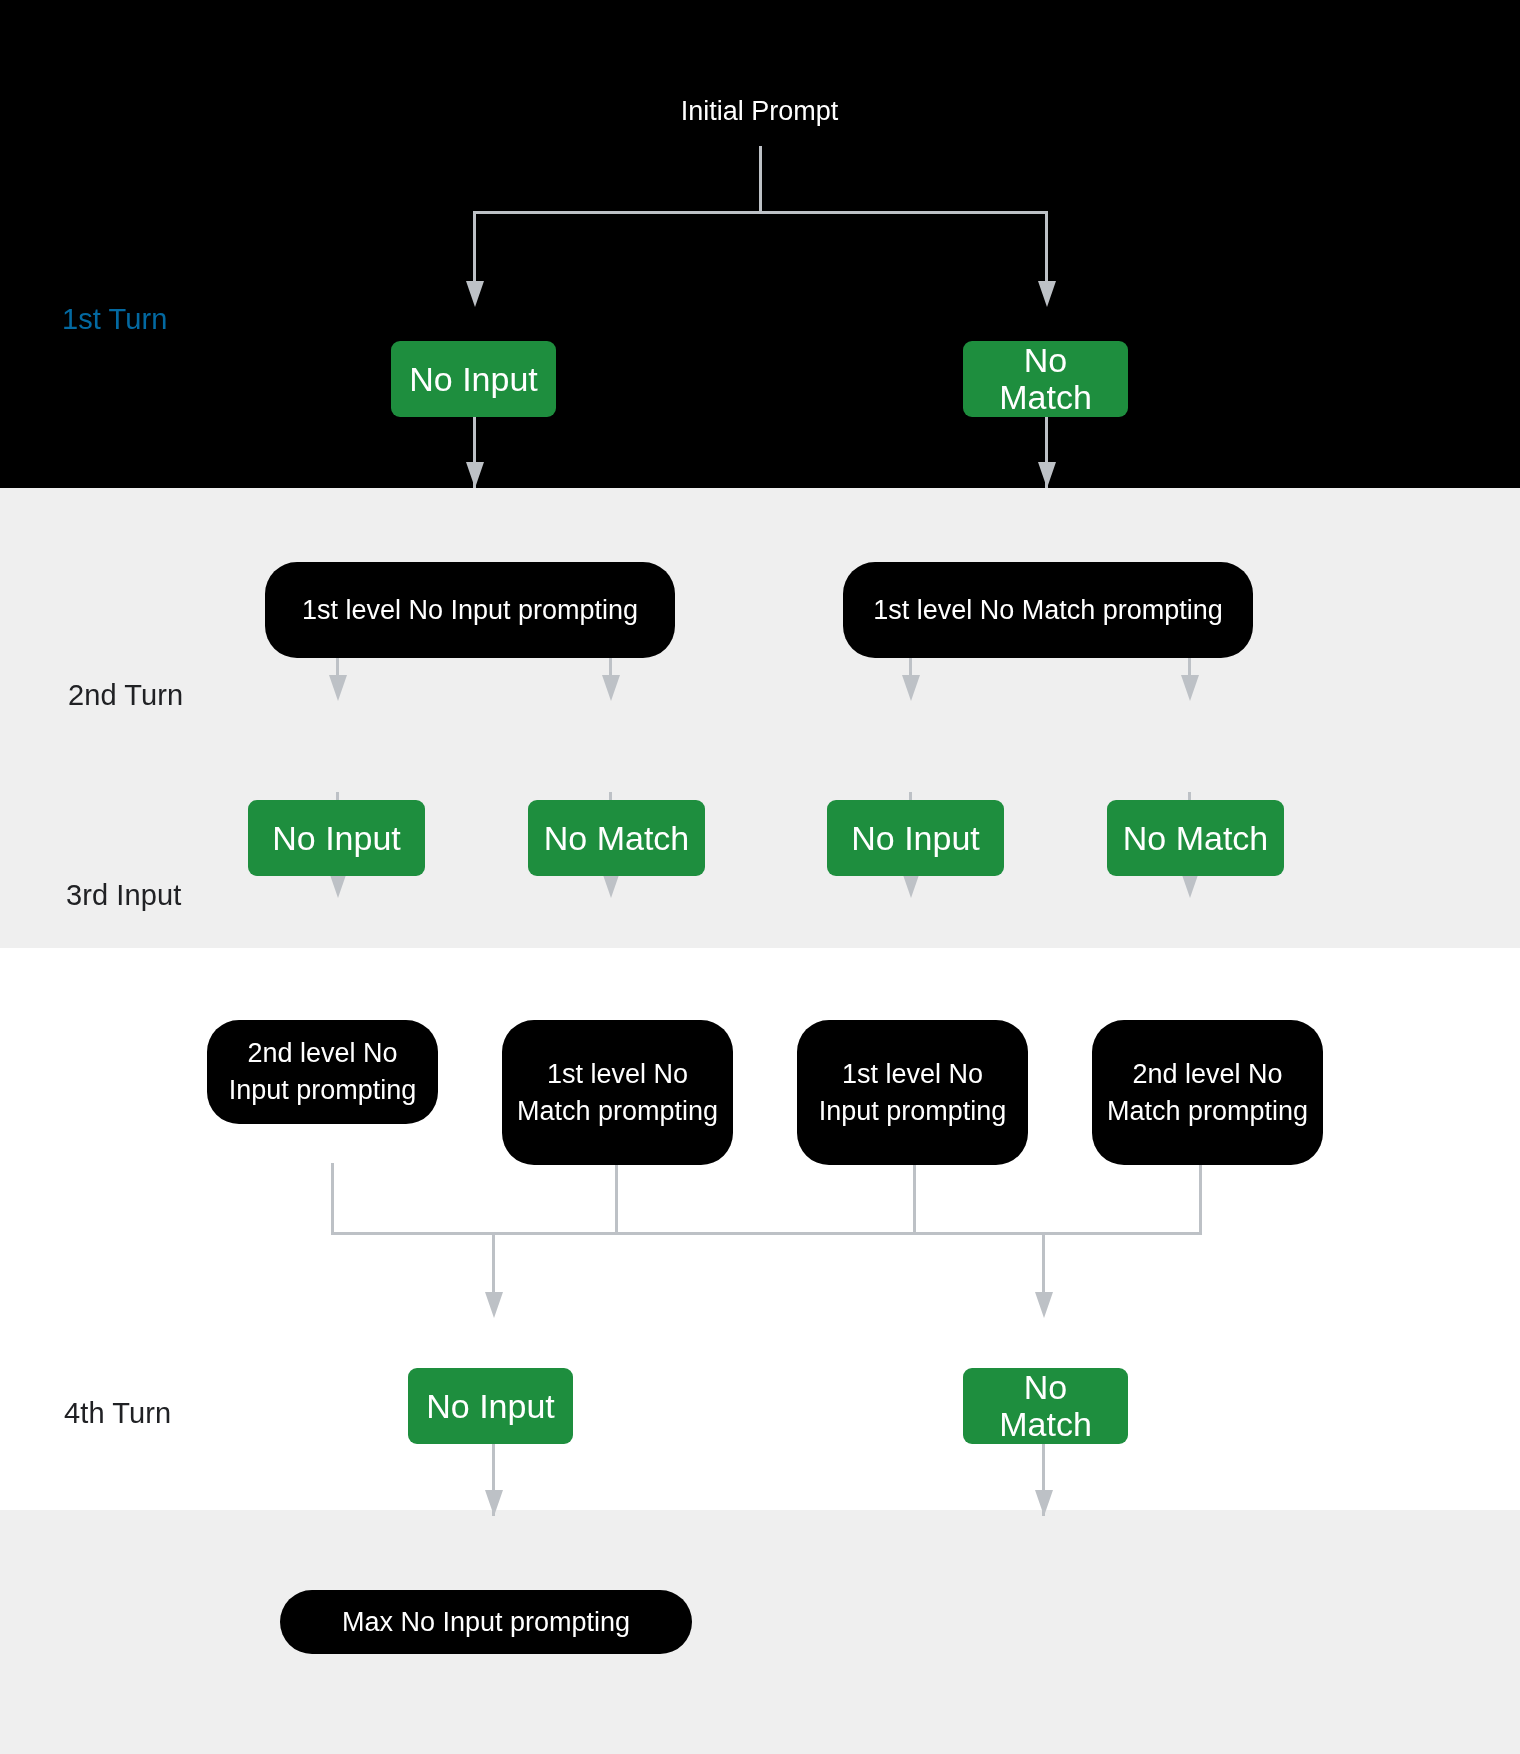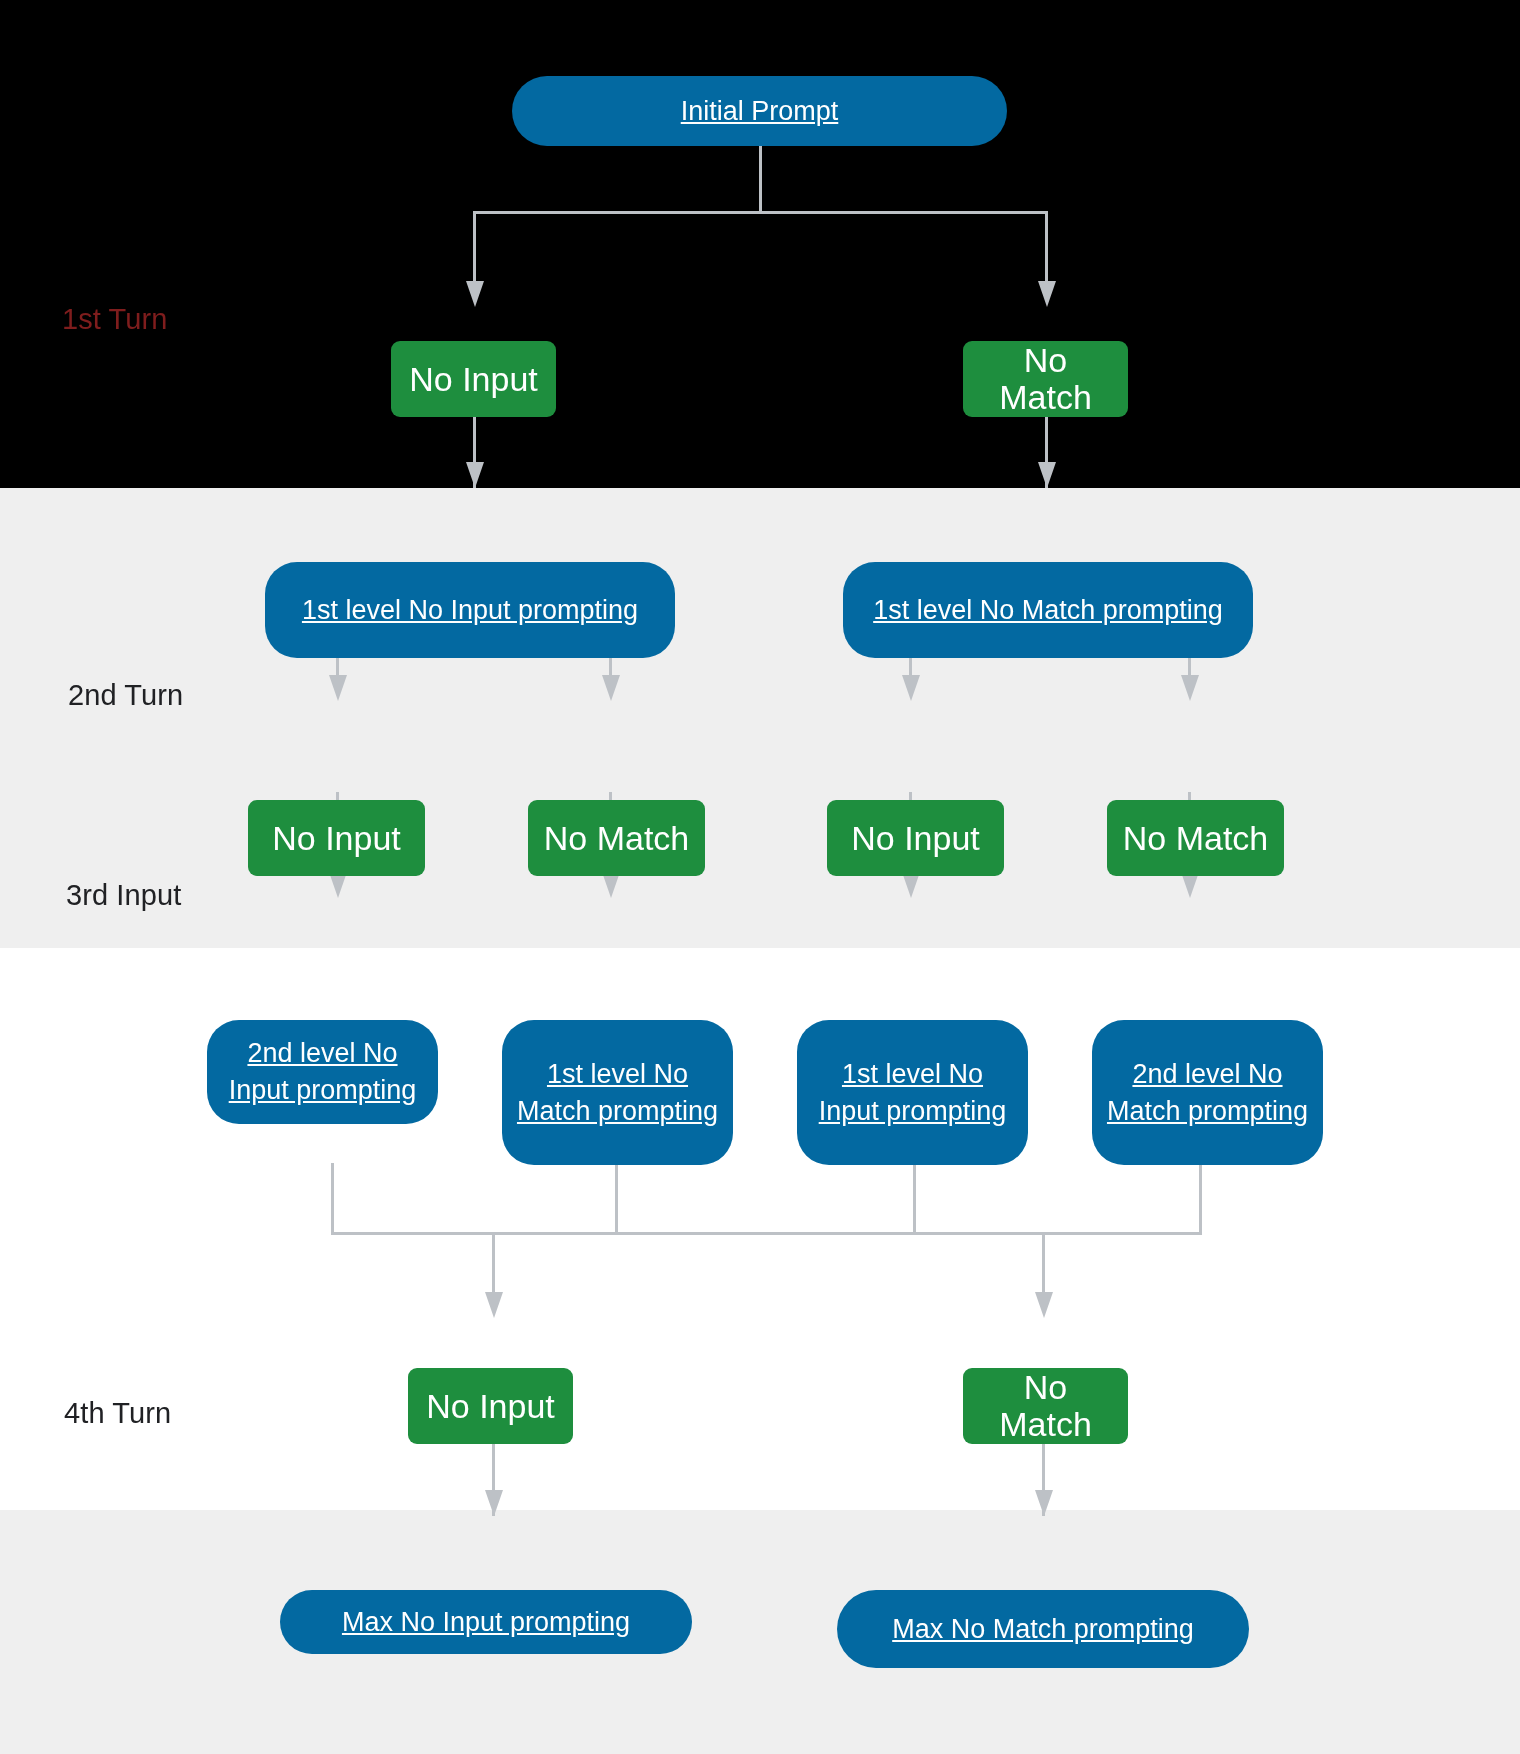--- a/index.html
+++ b/index.html
@@ -32,39 +32,38 @@
 
   
   .turn-label {
     position: absolute;
     font-size: 29px;
     line-height: 34px;
     color: #202124;
     white-space: nowrap;
     letter-spacing: 0.1px;
   }
-  .turn-label.on-black { color: #7f1d1d; text-align: center; }
+  .turn-label.on-black { color: #0369a1; text-align: center; }
 
   
   .node {
     position: absolute;
     box-sizing: border-box;
     display: flex;
     align-items: center;
     justify-content: center;
     text-align: center;
     color: #ffffff;
     font-size: 27px;
     line-height: 37px;
     padding: 4px 14px;
   }
   .node-prompt {
-    background: #0369a1;
+    background: #000000;
     border-radius: 44px;
-    text-decoration: underline;
   }
   .node-prompt.multiline { border-radius: 32px; }
   .node-event {
     background: #1e8e3e;
     border-radius: 9px;
     font-size: 34px;
   }
 
   
   .vline {
@@ -193,17 +192,14 @@
   <div class="node node-event" style="left:408px; top:1368px; width:165px; height:76px;">
     <span>No Input</span>
   </div>
   <div class="node node-event" style="left:963px; top:1368px; width:165px; height:76px;">
     <span>No Match</span>
   </div>
 
   <div class="node node-prompt" style="left:280px; top:1590px; width:412px; height:64px;">
     <span>Max No Input prompting</span>
   </div>
-  <div class="node node-prompt" style="left:837px; top:1590px; width:412px; height:78px;">
-    <span>Max No Match prompting</span>
-  </div>
 
 </div>
 
 </body></html>

